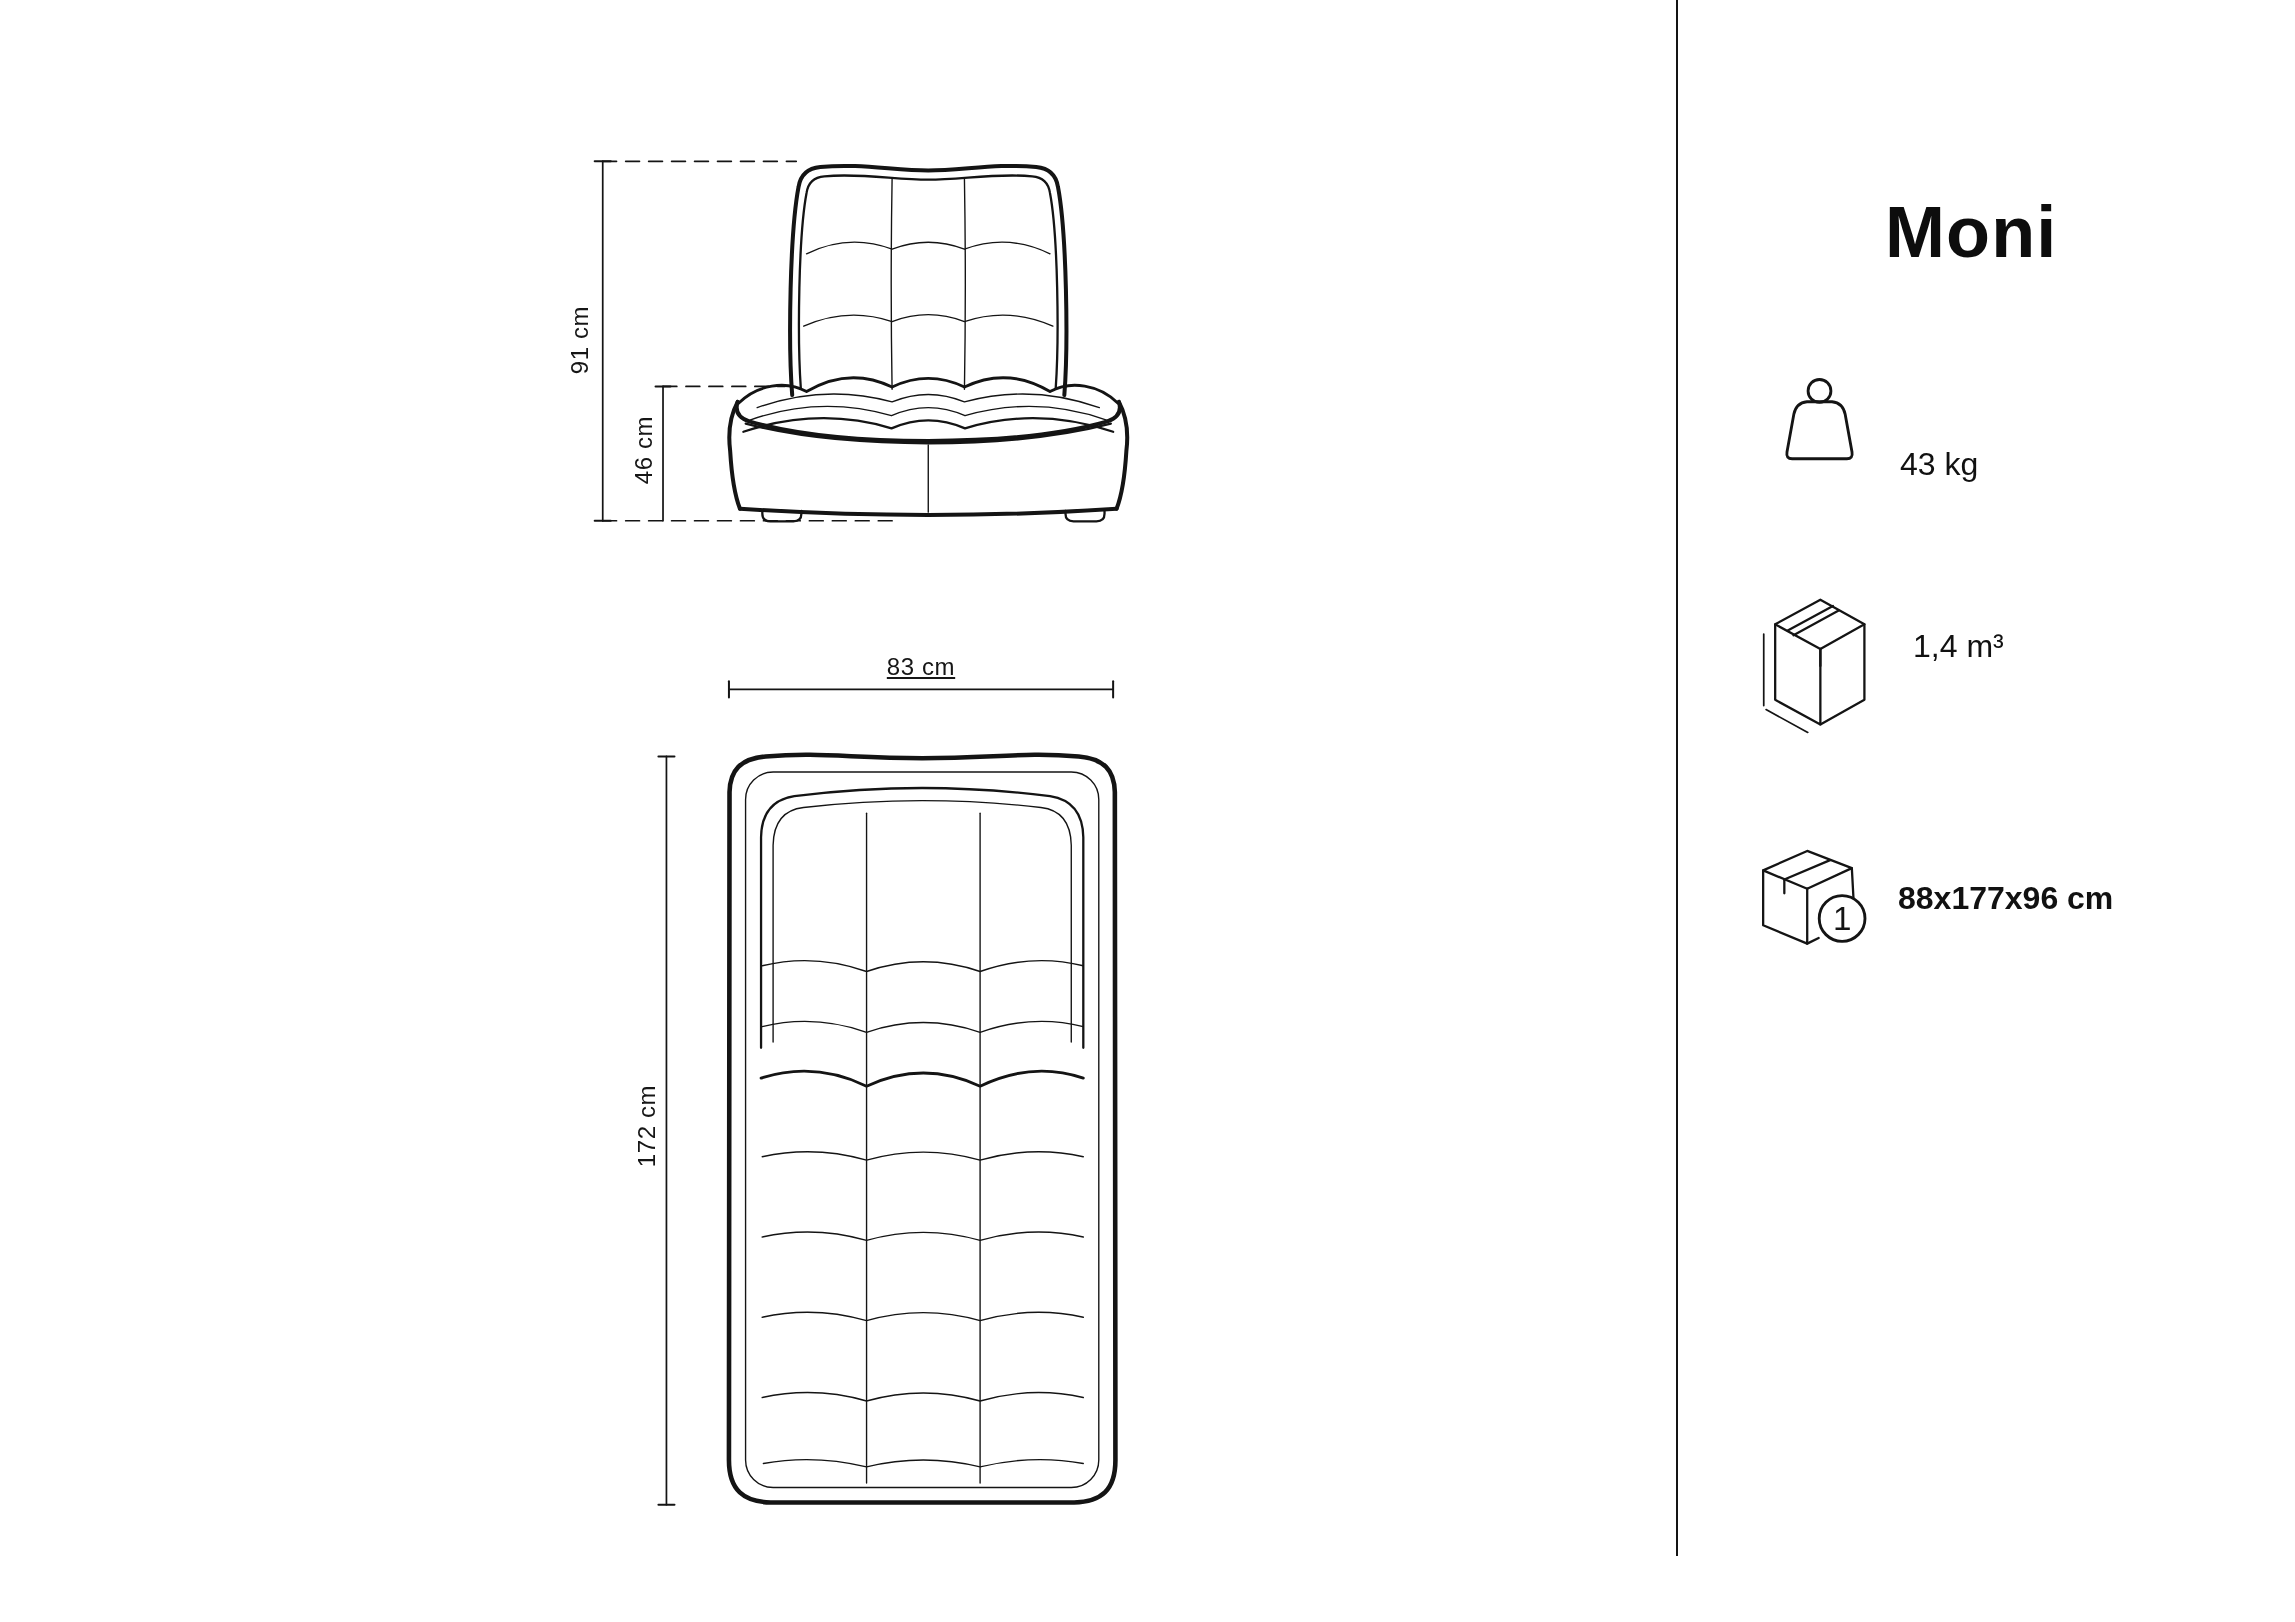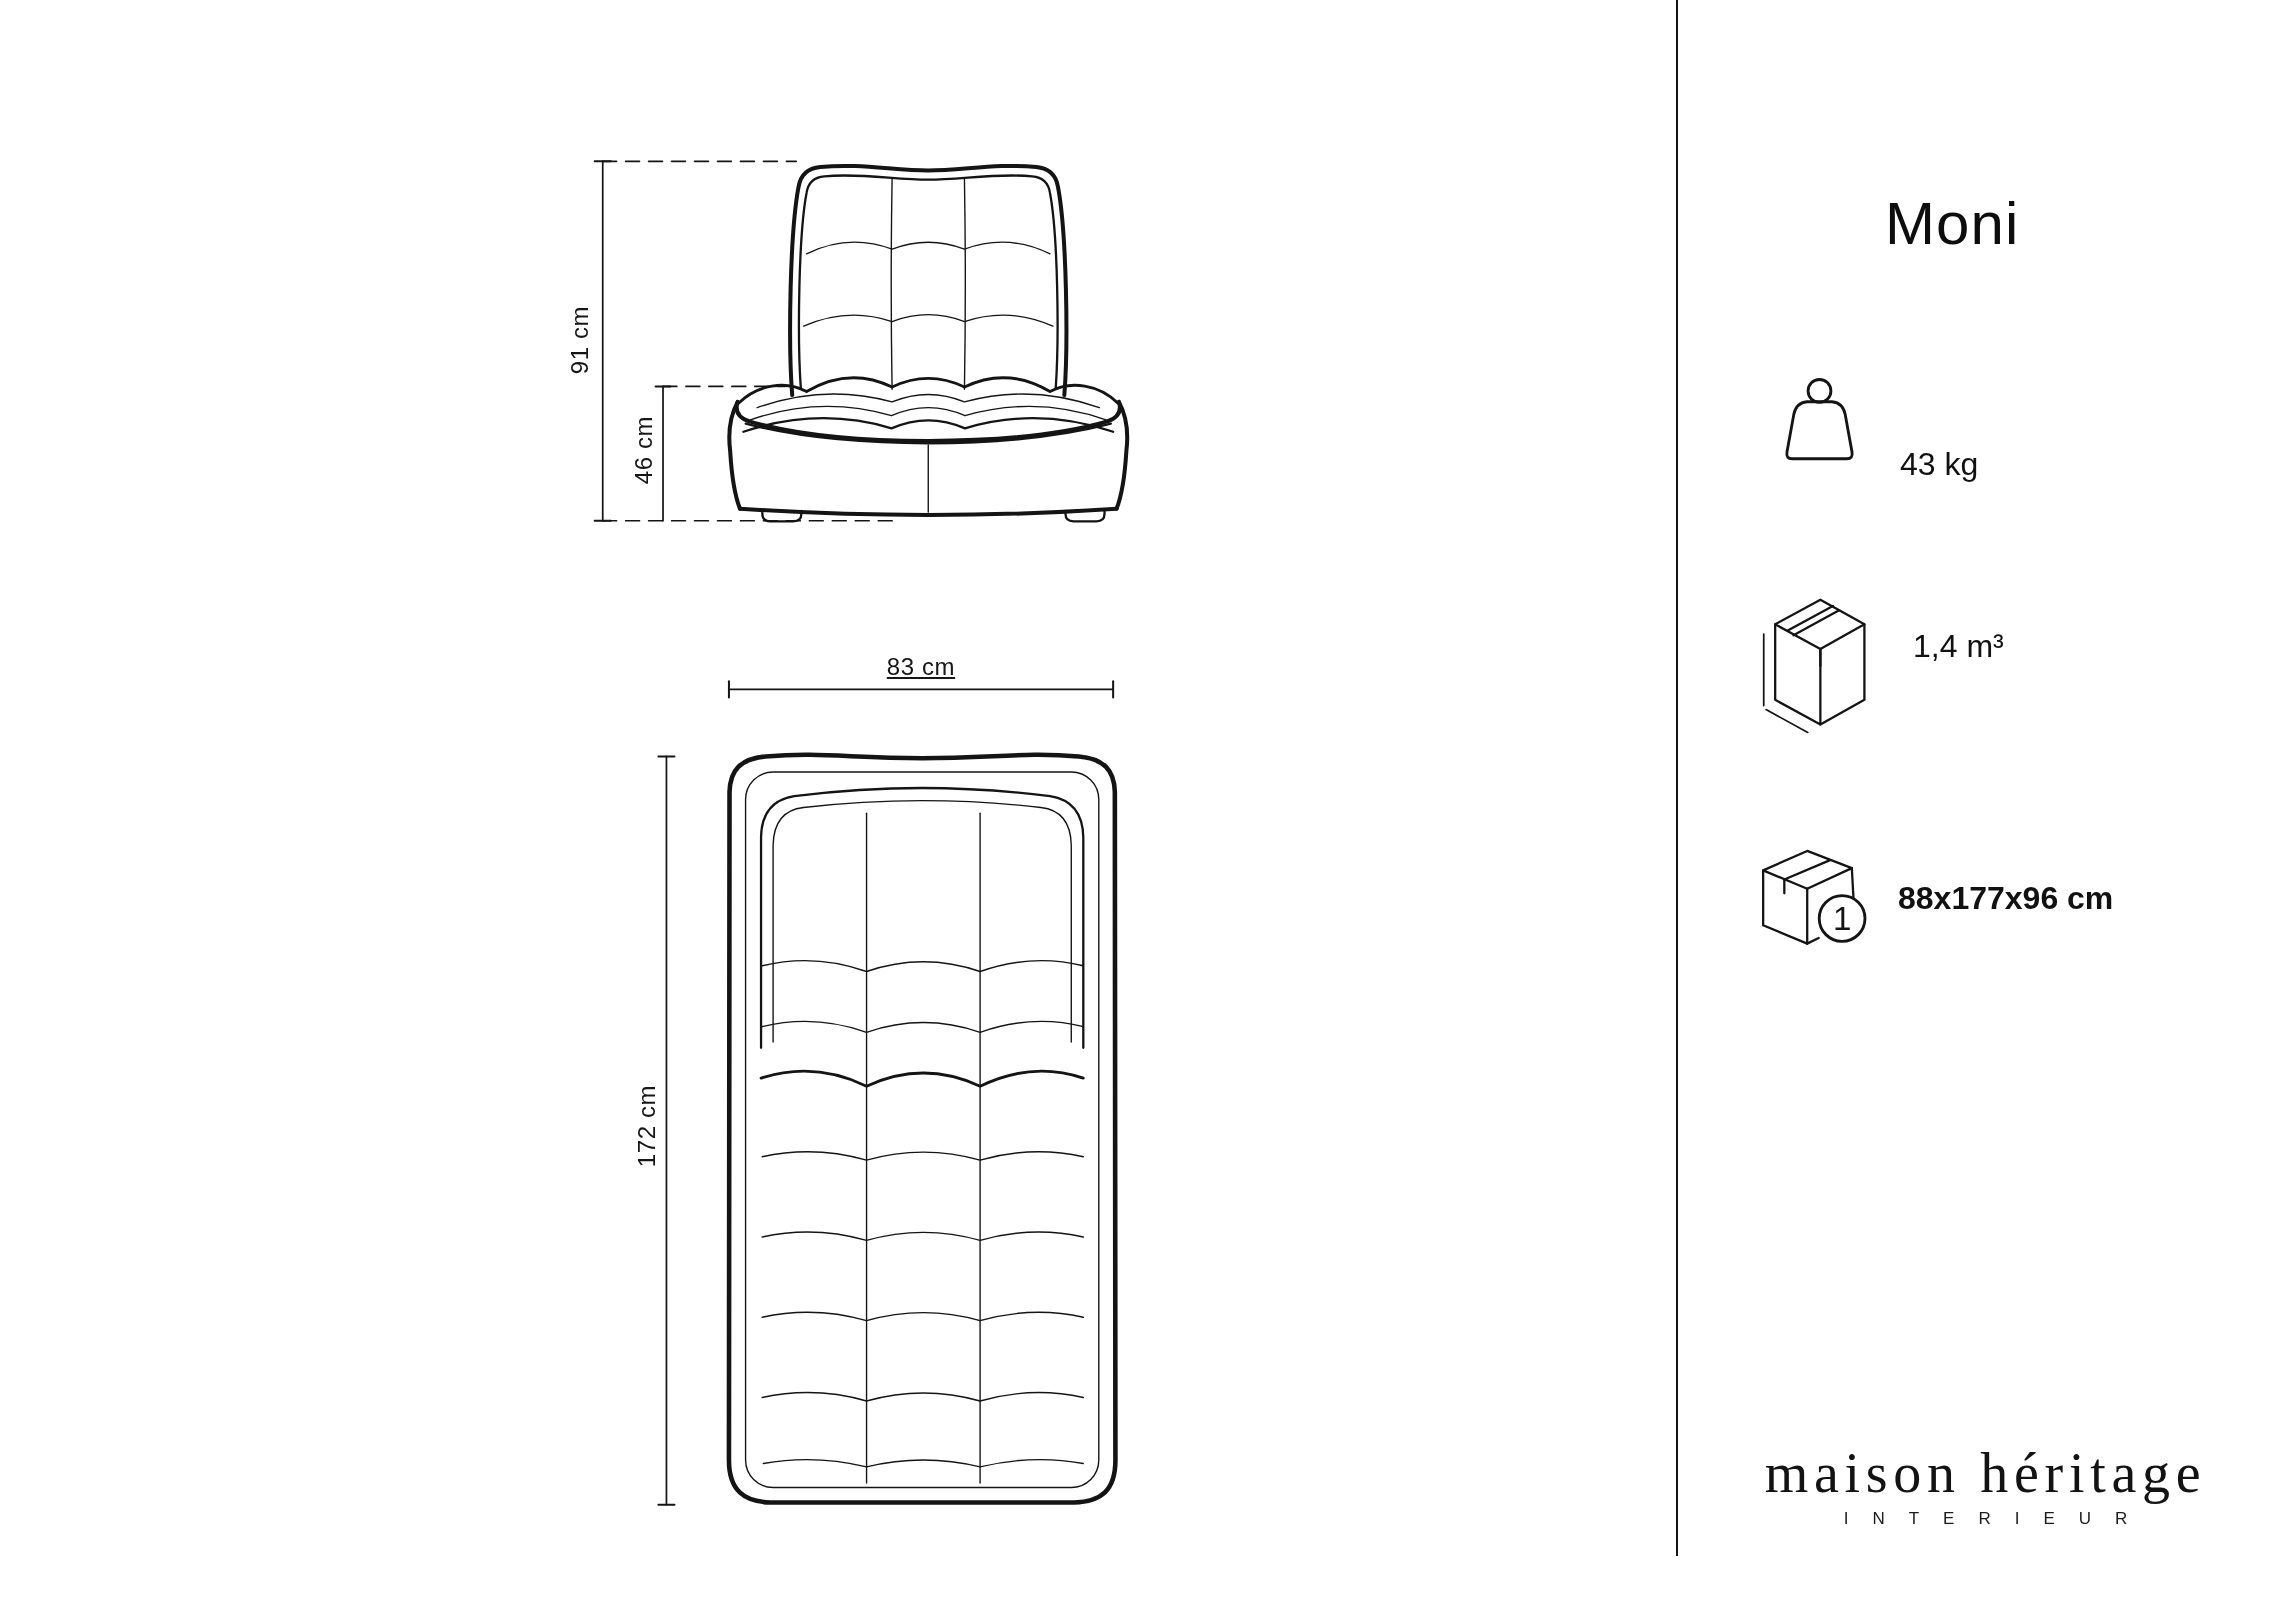--- a/index.html
+++ b/index.html
@@ -27,21 +27,21 @@
     font-size:24px;line-height:1;font-weight:400;
     color:#161616;letter-spacing:0.6px;white-space:nowrap;
   }
   .center{transform:translate(-50%,-50%);}
   .rot{transform:translate(-50%,-50%) rotate(-90deg);}
 
   .divider{position:absolute;left:1676px;top:0;width:2.3px;height:1556px;background:#141414;}
 
   .title{
     position:absolute;left:1885px;top:138px;
-    font-size:60px;line-height:92px;font-weight:400;
+    font-size:72px;line-height:92px;font-weight:700;
     color:#0d0d0d;letter-spacing:1.1px;white-space:nowrap;
   }
   .spec-value{
     position:absolute;
     font-size:32px;line-height:39px;font-weight:400;
     color:#111;white-space:nowrap;
   }
   .badge-digit{
     font-family:"Liberation Sans", sans-serif;
     font-size:58px;font-weight:400;
@@ -183,19 +183,15 @@
     <path class="md" d="M 178,40 L 181,95"></path>
     <path class="md" d="M 60,60 L 140,26"></path>
     <path class="md" d="M 60,60 L 60,84"></path>
     <g>
       <circle cx="161" cy="128" r="40" style="fill:#ffffff;stroke-width:5px;"></circle>
       <text class="badge-digit" x="161" y="148" text-anchor="middle">1</text>
     </g>
   </svg>
   <div class="spec-value" style="left:1898px;top:879px;font-weight:bold;">88x177x96 cm</div>
 
-  <div class="brand">
-    <div class="brand-name">maison héritage</div>
-    <div class="brand-tagline">INTERIEUR</div>
-  </div>
 
 </div>
 
 
 </body></html>

